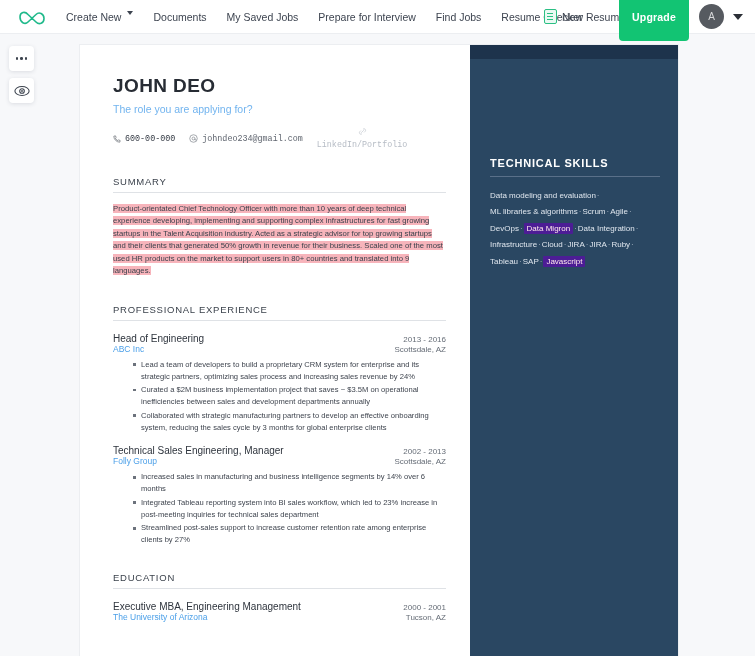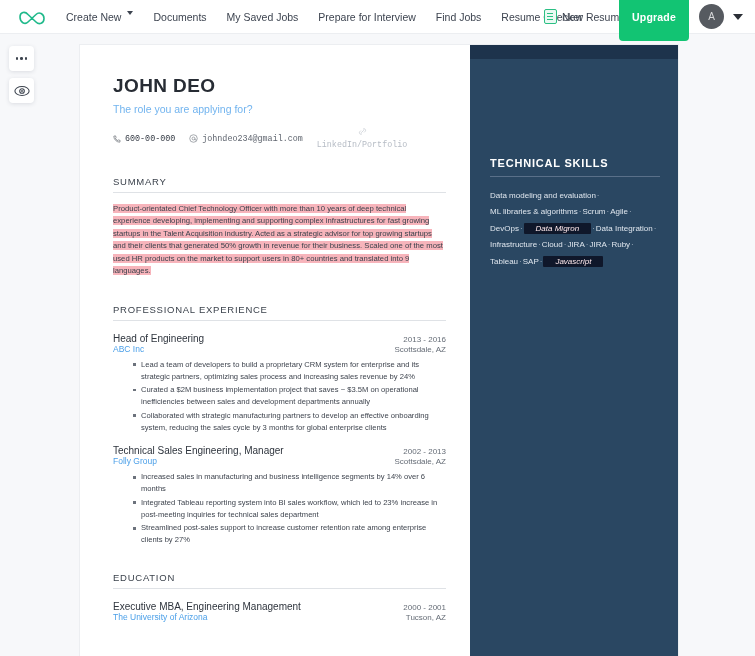--- a/index.html
+++ b/index.html
@@ -129,21 +129,21 @@
     width: 2.6px; height: 2.6px; background: #6c727c;
   }
 
   
   .skills-wrap { padding: 98px 18px 0 20px; }
   .skills-title {
     font-size: 11px; letter-spacing: .8px; color: #ffffff; font-weight: bold;
     padding-bottom: 7px; border-bottom: 1px solid #5a7089; margin-bottom: 11px;
   }
   .skill-line { font-size: 8px; color: #dfe6ee; line-height: 2.05; }
-  .hl-dark { background: #0f172a; color: #ffe9ec; padding: 1px 12px; border-radius: 1px; font-style: italic; }
+  .hl-dark { background: #4c1d95; color: #ffe9ec; padding: 1px 3px; border-radius: 1px; }
   .sep { color: #9cabba; padding: 0 1px; }
 </style>
 </head>
 <body>
 
 <div class="topnav">
   <div class="logo">
     <svg width="30" height="18" viewBox="0 0 30 18">
       <path d="M3 9 C3 4 8 3 11 6.5 L19 14 C22 17 27 15.5 27 10.5 C27 5.5 22 3.5 19 6.5 L11 14 C8 17 3 14.5 3 9 Z" fill="none" stroke="#1fb98a" stroke-width="1.6"></path>
     </svg>

